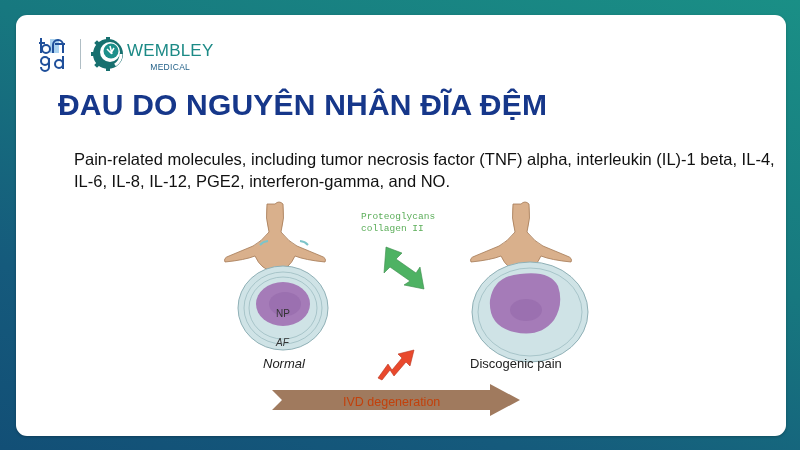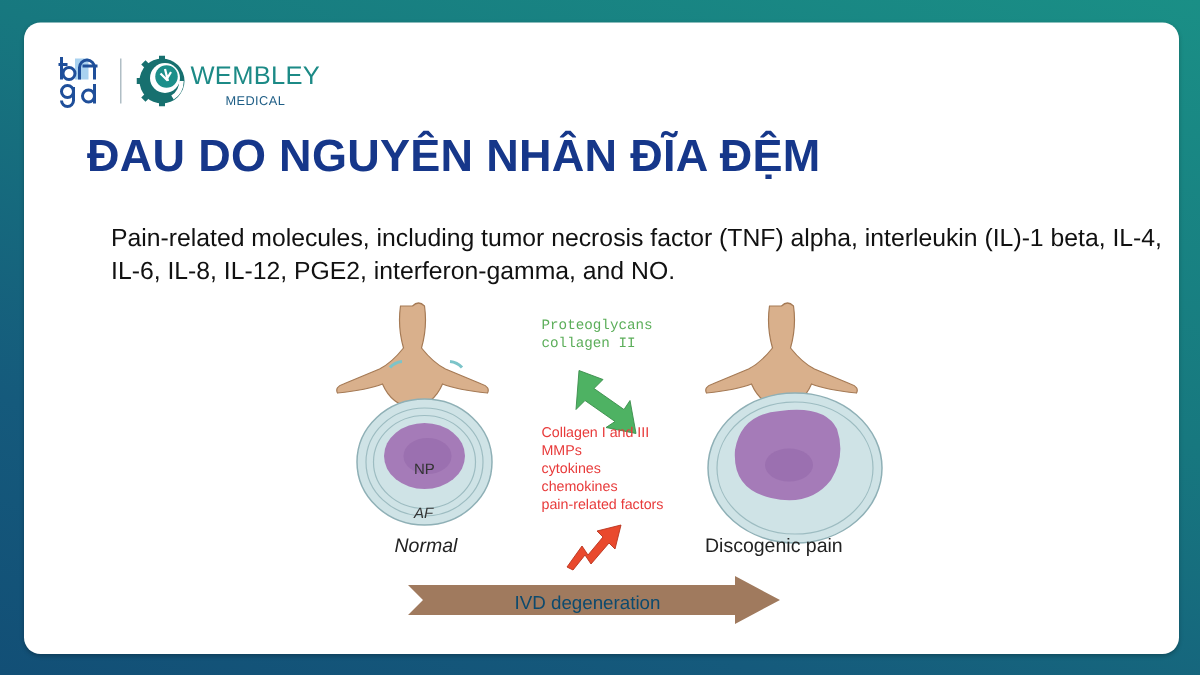--- a/index.html
+++ b/index.html
@@ -27,21 +27,21 @@
   }
   .desc {
     position:absolute; left:58px; top:132px; width:720px; margin:16px;
     color:#111; font-size:16.5px; line-height:22px;
   }
   .figure { position:absolute; left:210px; top:200px; width:400px; height:225px; }
   .fig-label { position:absolute; font-size:13px; color:#222; font-family:"Liberation Sans", sans-serif; }
   .green-text { position:absolute; left:151px; top:11px; color:#5cae5a; font-size:9.5px; line-height:12px;font-family:Liberation Mono, monospace; }
   .red-text { position:absolute; left:151px; top:83px; color:#e83a3a; font-size:9.5px; line-height:12px; }
   .disc-label { position:absolute; font-size:10px; color:#333; }
-  .arrow-label { position:absolute; left:133px; top:195px; font-size:12.5px; color:#0c4a6e; }
+  .arrow-label { position:absolute; left:133px; top:195px; font-size:12.5px; color:#c2410c; }
 </style>
 </head>
 <body>
 
 <div class="card"></div>
 
 <div class="logos">
   <svg class="logo-bhyd" viewBox="0 0 34 36">
     <rect x="13" y="3" width="9" height="14" fill="#a9d2f0"></rect>
     <g fill="none" stroke="#1f4f9a" stroke-width="2">
@@ -112,24 +112,17 @@
     <path d="M62 190 L280 190 L280 184 L310 200 L280 216 L280 210 L62 210 L72 200 Z" fill="#a07a5e"></path>
   </svg>
 
   <div class="disc-label" style="left:66px;top:108px;">NP</div>
   <div class="disc-label" style="left:66px;top:137px;font-style:italic;">AF</div>
 
   <div class="green-text">
     <div>Proteoglycans</div>
     <div>collagen II</div>
   </div>
-  <div class="red-text">
-    <div>Collagen I and III</div>
-    <div>MMPs</div>
-    <div>cytokines</div>
-    <div>chemokines</div>
-    <div>pain-related factors</div>
-  </div>
 
   <div class="fig-label" style="left:53px;top:156px;font-style:italic;">Normal</div>
   <div class="fig-label" style="left:260px;top:156px;">Discogenic pain</div>
   <div class="arrow-label">IVD degeneration</div>
 </div>
 
 </body></html>

